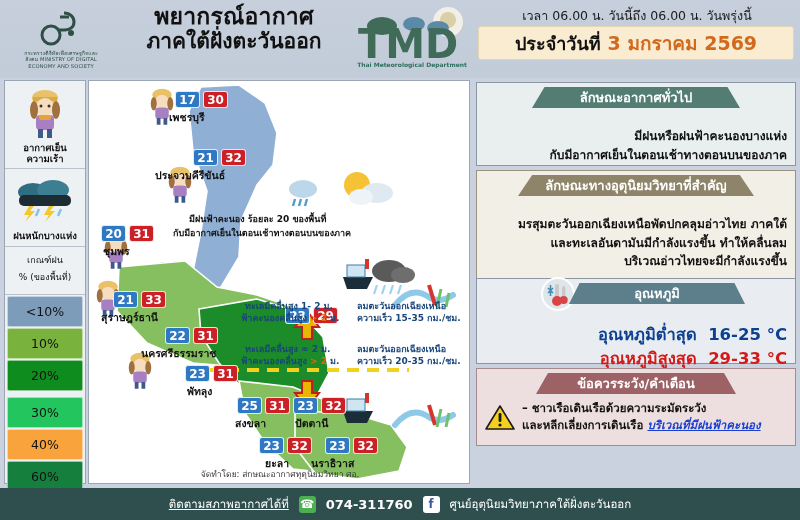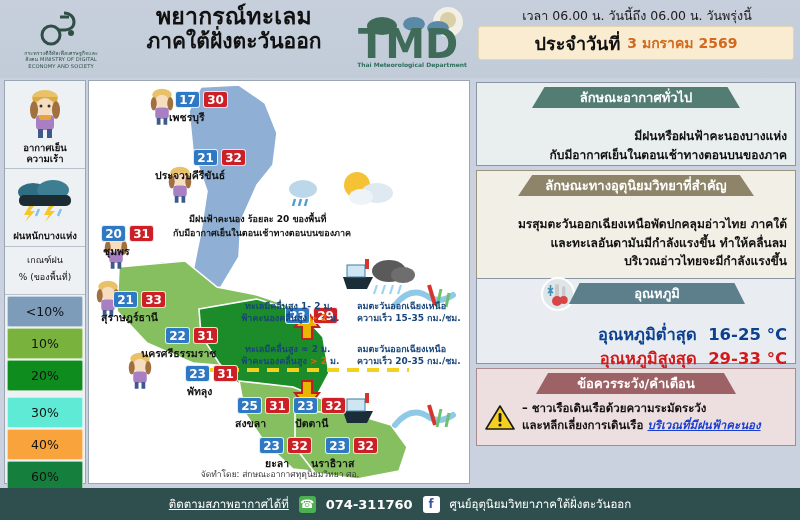--- a/index.html
+++ b/index.html
@@ -37,21 +37,21 @@
   .time-line {
     position: absolute; left: 478px; top: 6px; width: 318px; text-align: center;
     font-size: 12.5px; color: #1a1a1a;
   }
   .date-box {
     position: absolute; left: 478px; top: 26px; width: 316px; height: 34px;
     background: #faecd0; border: 1px solid #e3d4b4; border-radius: 3px;
     display: flex; align-items: center; justify-content: center; gap: 7px;
   }
   .date-label { font-size: 18px; font-weight: bold; color: #111; }
-  .date-value { font-size: 14px; font-weight: bold; color: #d2691e; }
+  .date-value { font-size: 19px; font-weight: bold; color: #d2691e; }
 
   
   .sidebar {
     position: absolute; left: 4px; top: 80px; width: 82px; height: 404px;
     background: #eef1f4; border: 1px solid #9aa6b4;
   }
   .sb-cell { width: 100%; border-bottom: 1px solid #b9c2cc; padding: 3px 2px 4px; text-align: center; }
   .sb-icon { height: 58px; display: flex; align-items: center; justify-content: center; }
   .sb-cap { font-size: 9.5px; color: #111; line-height: 1.18; font-weight: 600; }
   .sb-cap2 { font-size: 9px; color: #111; line-height: 1.3; padding: 5px 0 6px; }
@@ -135,21 +135,21 @@
       <svg class="ministry-mark" viewBox="0 0 46 40">
         <path d="M26 4c6 0 10 4 10 9s-4 8-9 8h-6" fill="none" stroke="#2f4f46" stroke-width="3"></path>
         <circle cx="13" cy="26" r="9" fill="none" stroke="#2f4f46" stroke-width="3"></circle>
         <circle cx="33" cy="24" r="3" fill="#2f4f46"></circle>
         <path d="M22 8h9" stroke="#2f4f46" stroke-width="3" fill="none"></path>
       </svg>
       <div class="ministry-cap">กระทรวงดิจิทัลเพื่อเศรษฐกิจและสังคม MINISTRY OF DIGITAL ECONOMY AND SOCIETY</div>
     </div>
 
     <div class="head-title">
-      <span class="l1">พยากรณ์ทะเลม</span>
+      <span class="l1">พยากรณ์อากาศ</span>
       <span class="l2">ภาคใต้ฝั่งตะวันออก</span>
     </div>
 
     <div class="tmd-logo">
       <svg viewBox="0 0 120 68" width="120" height="68">
         <circle cx="96" cy="18" r="15" fill="#f2f0e6"></circle>
         <circle cx="96" cy="16" r="8" fill="#d9cfa8"></circle>
         <ellipse cx="30" cy="22" rx="15" ry="9" fill="#3f6b58"></ellipse>
         <ellipse cx="62" cy="20" rx="11" ry="7" fill="#5b89a8"></ellipse>
         <ellipse cx="86" cy="24" rx="11" ry="7" fill="#5b89a8"></ellipse>
@@ -204,21 +204,21 @@
 
     <div class="sb-cell">
       <div class="sb-cap2">เกณฑ์ฝน</div>
       <div class="sb-cap2" style="padding-top:0">% (ของพื้นที่)</div>
     </div>
 
     <div class="scale" id="scale-list">
         <div class="scale-row" style="background: rgb(125, 156, 185);">&lt;10%</div>
         <div class="scale-row" style="background: rgb(121, 178, 60);">10%</div>
         <div class="scale-row" style="background: rgb(14, 140, 30);">20%</div>
-        <div class="scale-row" style="background: #5eead4; margin-top: 6px;">30%</div>
+        <div class="scale-row" style="background: #22c55e; margin-top: 6px;">30%</div>
         <div class="scale-row" style="background: rgb(248, 163, 60);">40%</div>
         <div class="scale-row" style="background: #15803d;">60%</div>
         <div class="scale-row" style="background: rgb(232, 23, 232);">&gt;60%</div>
       </div>
   </div>
 
   <div class="mapwrap">
     <svg width="382" height="404" viewBox="0 0 382 404">
       <rect x="0" y="0" width="382" height="404" fill="#ffffff"></rect>
 

